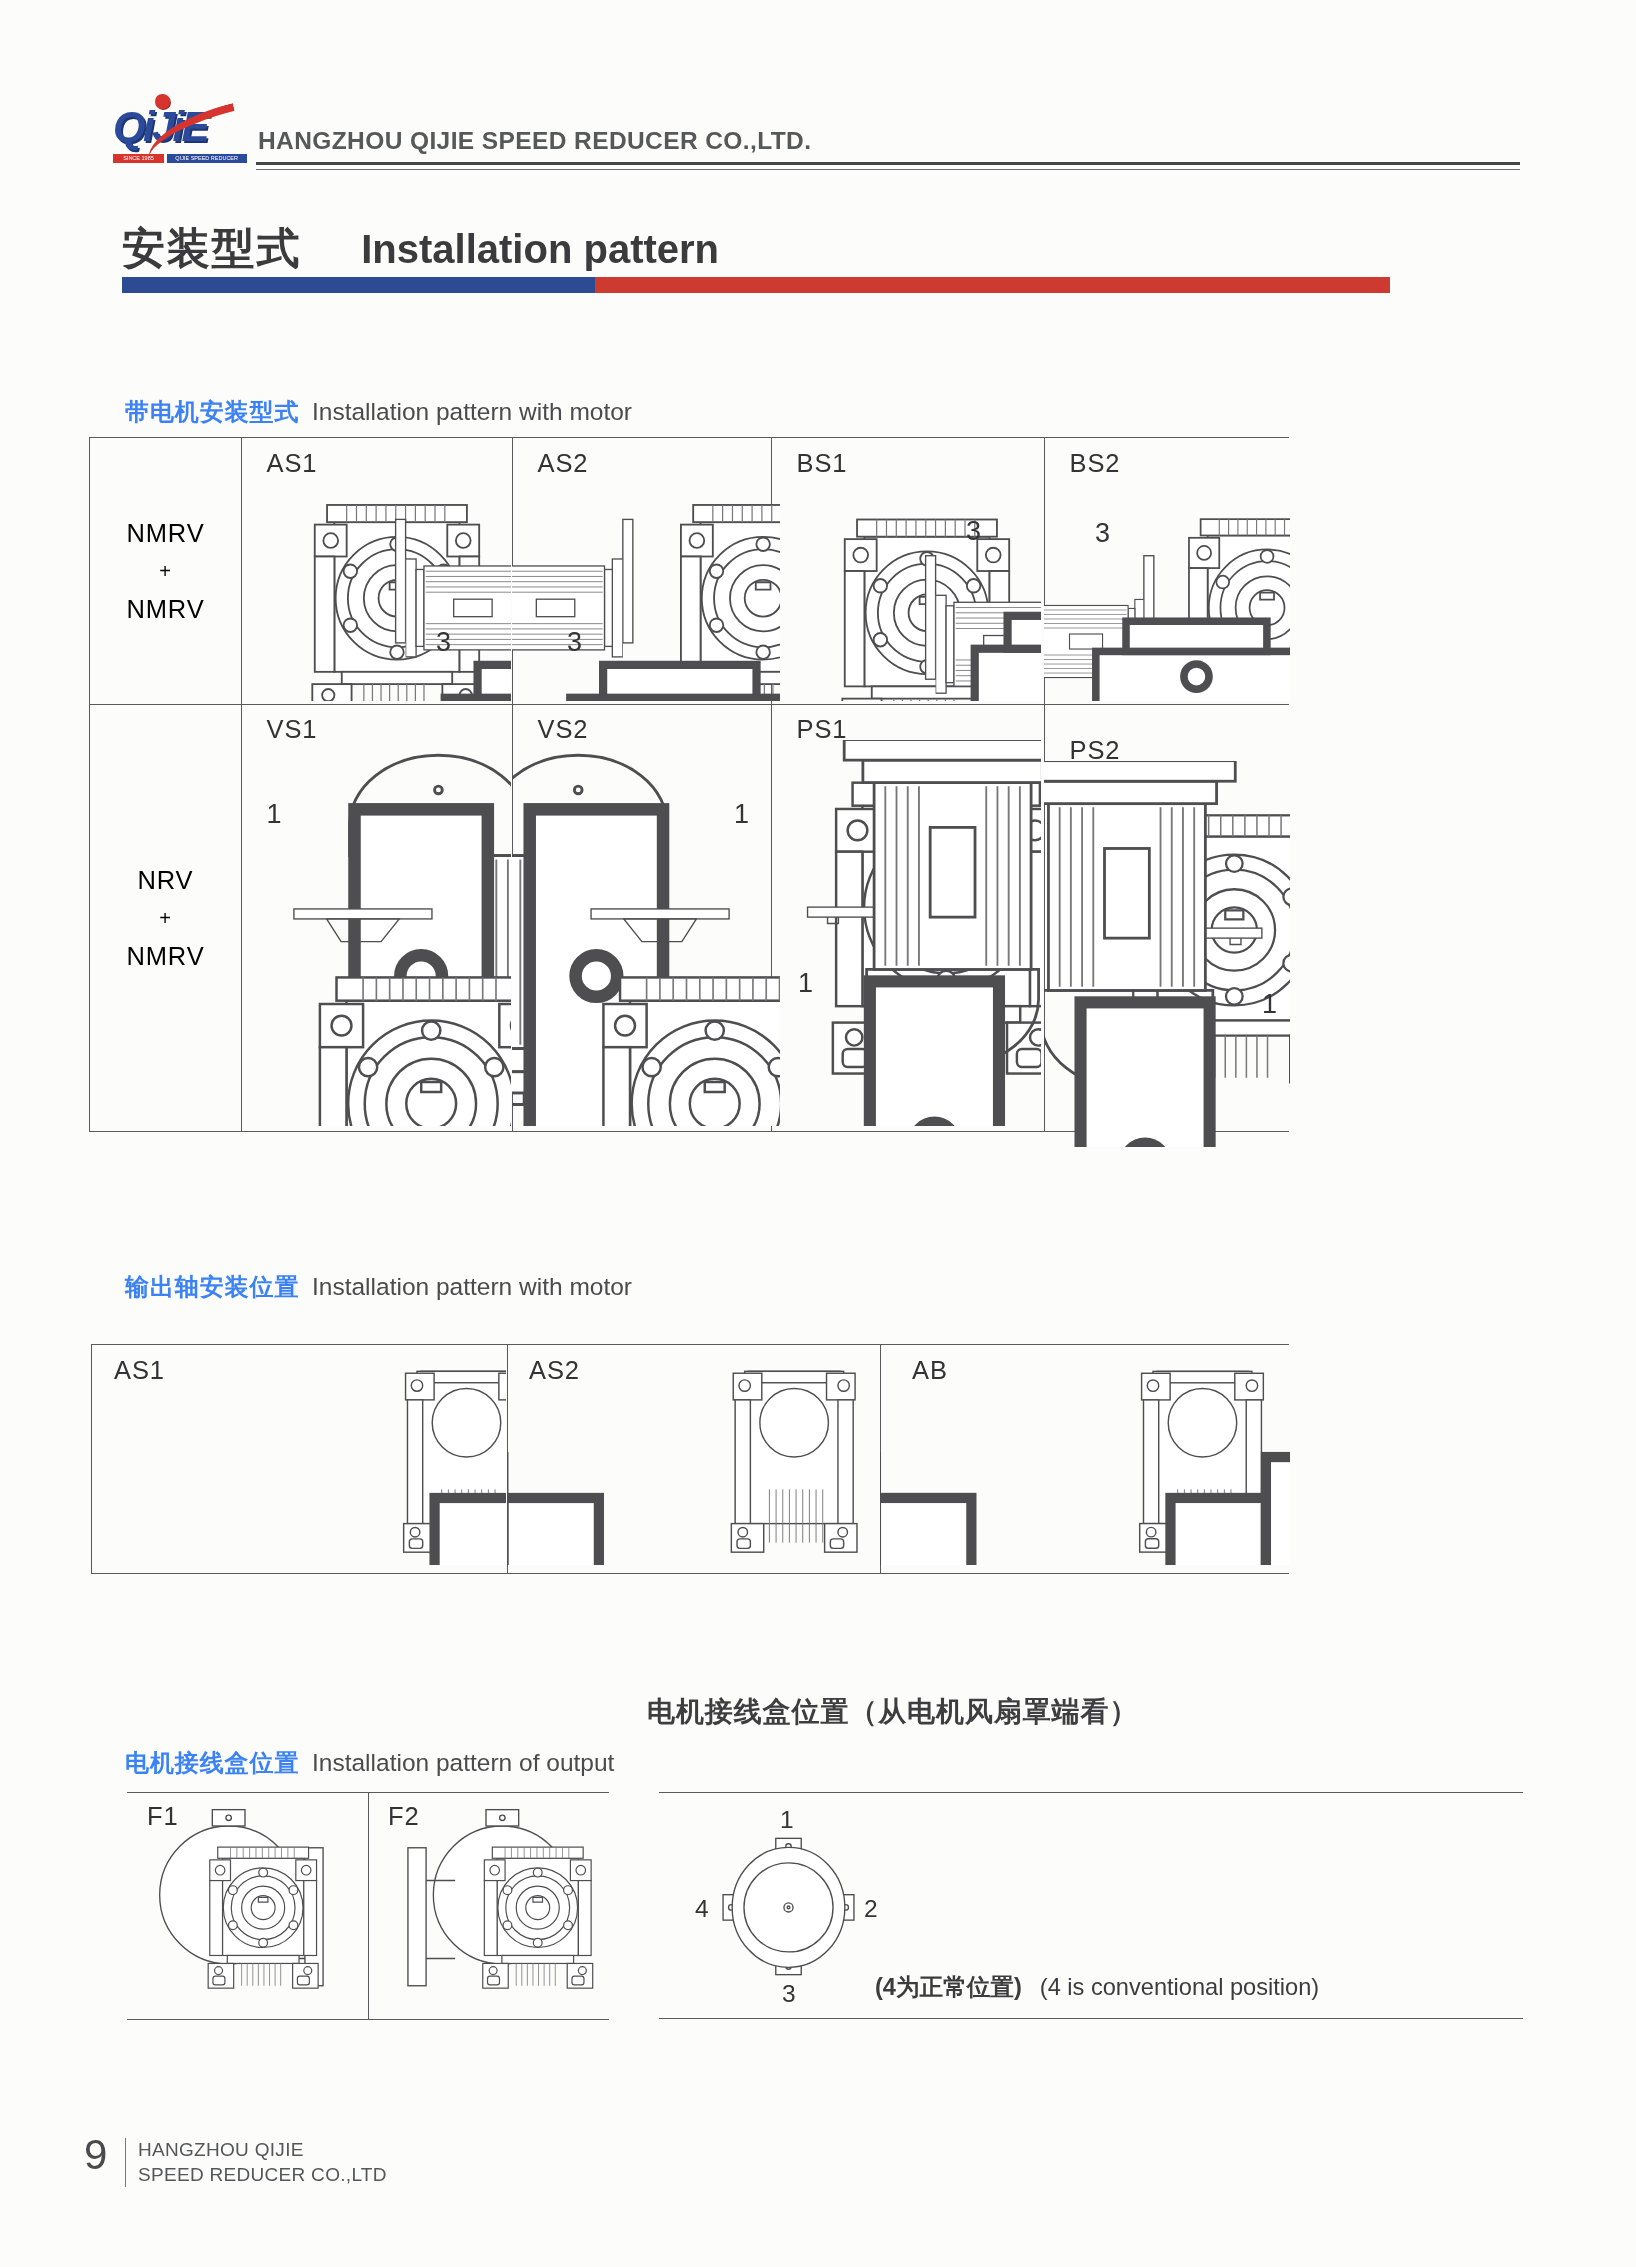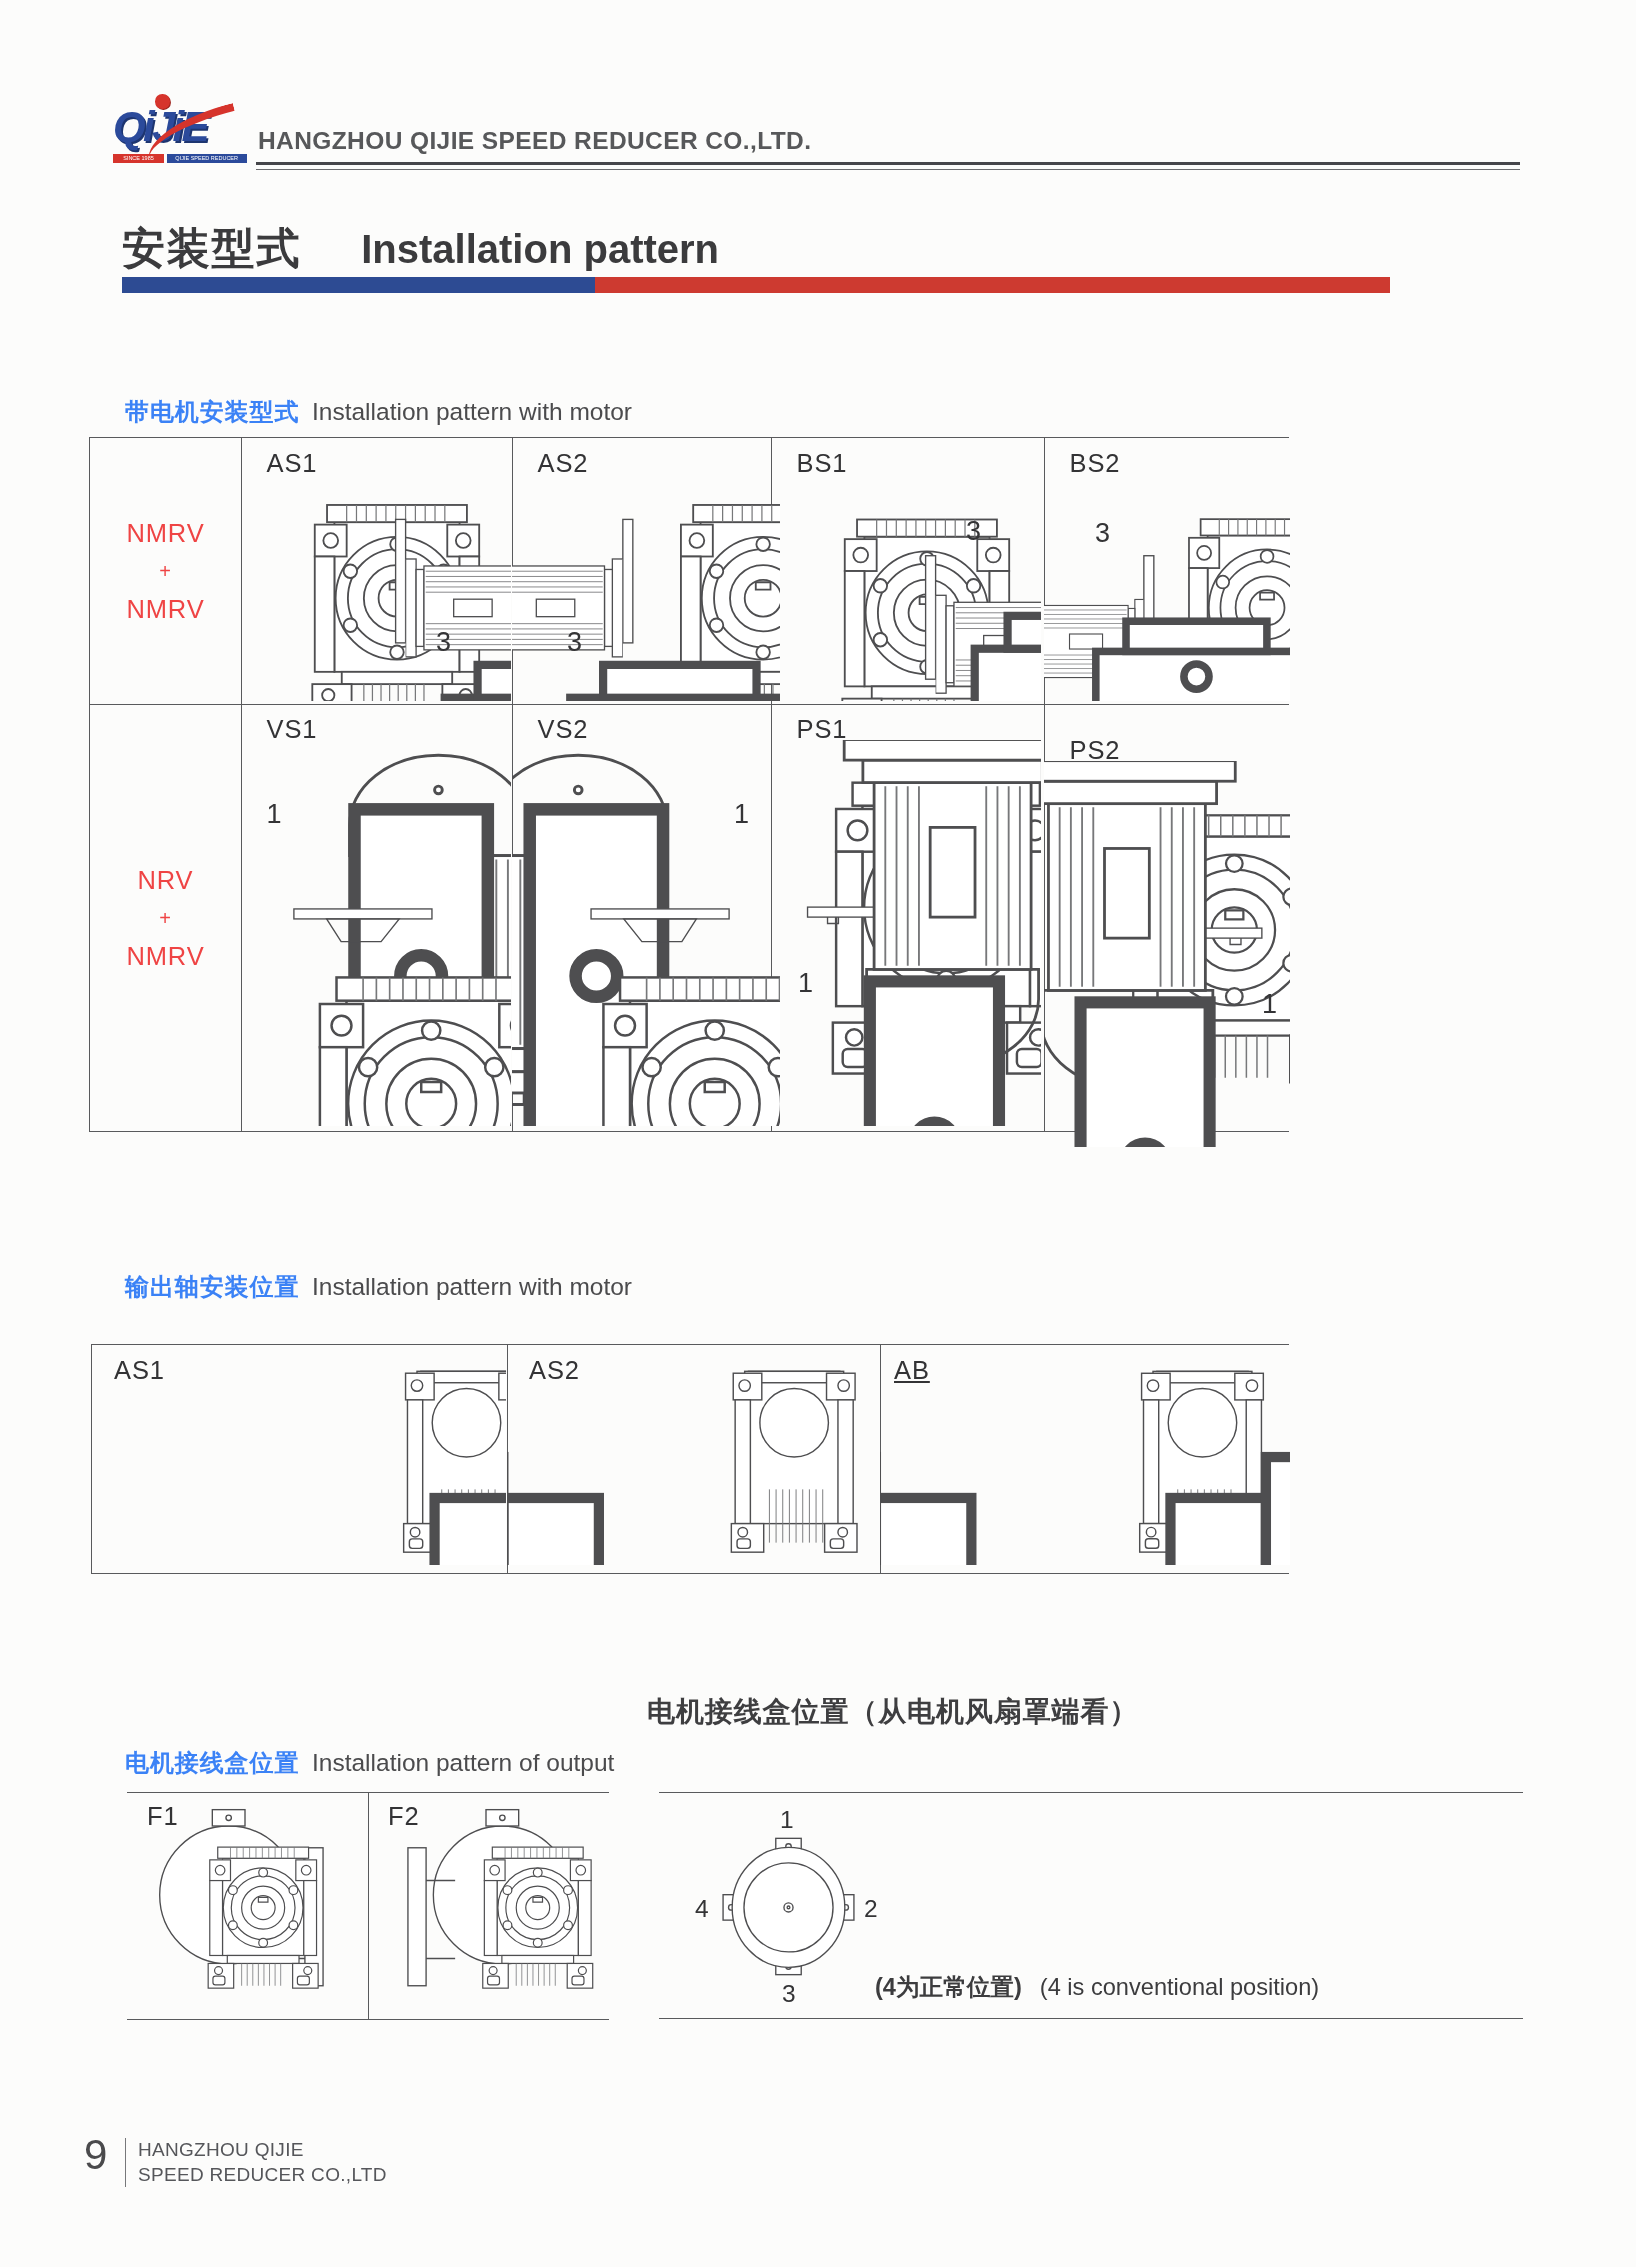--- a/index.html
+++ b/index.html
@@ -36,21 +36,21 @@
 
   
   .tbl{position:absolute;box-sizing:border-box;}
   .b-t{border-top:1.8px solid #595a5c;} .b-b{border-bottom:1.8px solid #595a5c;} .b-l{border-left:1.8px solid #595a5c;}
   .vline{position:absolute;top:0;bottom:0;width:0;border-left:1.8px solid #595a5c;}
   .hline{position:absolute;left:0;right:0;height:0;border-top:1.8px solid #595a5c;}
   .cell{position:absolute;}
   .code{position:absolute;left:25.5px;top:11px;font-size:25.5px;color:#333335;letter-spacing:0.9px;}
   .pos{position:absolute;font-size:27px;color:#343436;}
   .rowlab{position:absolute;left:0;width:151px;display:flex;flex-direction:column;align-items:center;justify-content:center;
-    font-size:25.5px;color:#ef4444;line-height:38px;letter-spacing:0.9px;}
+    font-size:25.5px;color:#000000;line-height:38px;letter-spacing:0.9px;}
 
   
   svg rect, svg circle, svg ellipse{fill:#fff;stroke:#4e4e50;stroke-width:1.5px;}
   svg path, svg line{fill:none;stroke:#4e4e50;stroke-width:1.5px;}
   svg .fin{stroke:#77787a;stroke-width:1px;}
   svg .hatchline{stroke:#8e8f91;stroke-width:.9px;}
   .diag{position:absolute;}
 
   
   .jlabel{position:absolute;font-size:24.5px;color:#343436;}
@@ -313,21 +313,21 @@
 
     <div class="cell" style="left:415px;top:0;width:373px;height:230px;">
       <span class="code" style="left:22px;">AS2</span>
       <svg class="diag" style="left:0;top:14.5px;" width="373" height="205" viewBox="0 0 410 225">
         <use href="#red-s" transform="translate(125,6) scale(0.93)"></use>
         <use href="#shaft" transform="translate(126,84) scale(-1,1)"></use>
       </svg>
     </div>
 
     <div class="cell" style="left:788px;top:0;width:410px;height:230px;">
-      <span class="code" style="left:14px;text-decoration:underline;">AB</span>
+      <span class="code" style="left:32px;">AB</span>
       <svg class="diag" style="left:0;top:14.5px;" width="410" height="205" viewBox="0 0 451 225">
         <use href="#red-s" transform="translate(145,6) scale(0.93)"></use>
         <use href="#shaft" transform="translate(274,84)"></use>
         <use href="#shaft" transform="translate(146,84) scale(-1,1)"></use>
       </svg>
     </div>
   </div>
 
   <div class="sec-head" style="left:125px;top:1747px;">
     <span class="zh">电机接线盒位置</span>

